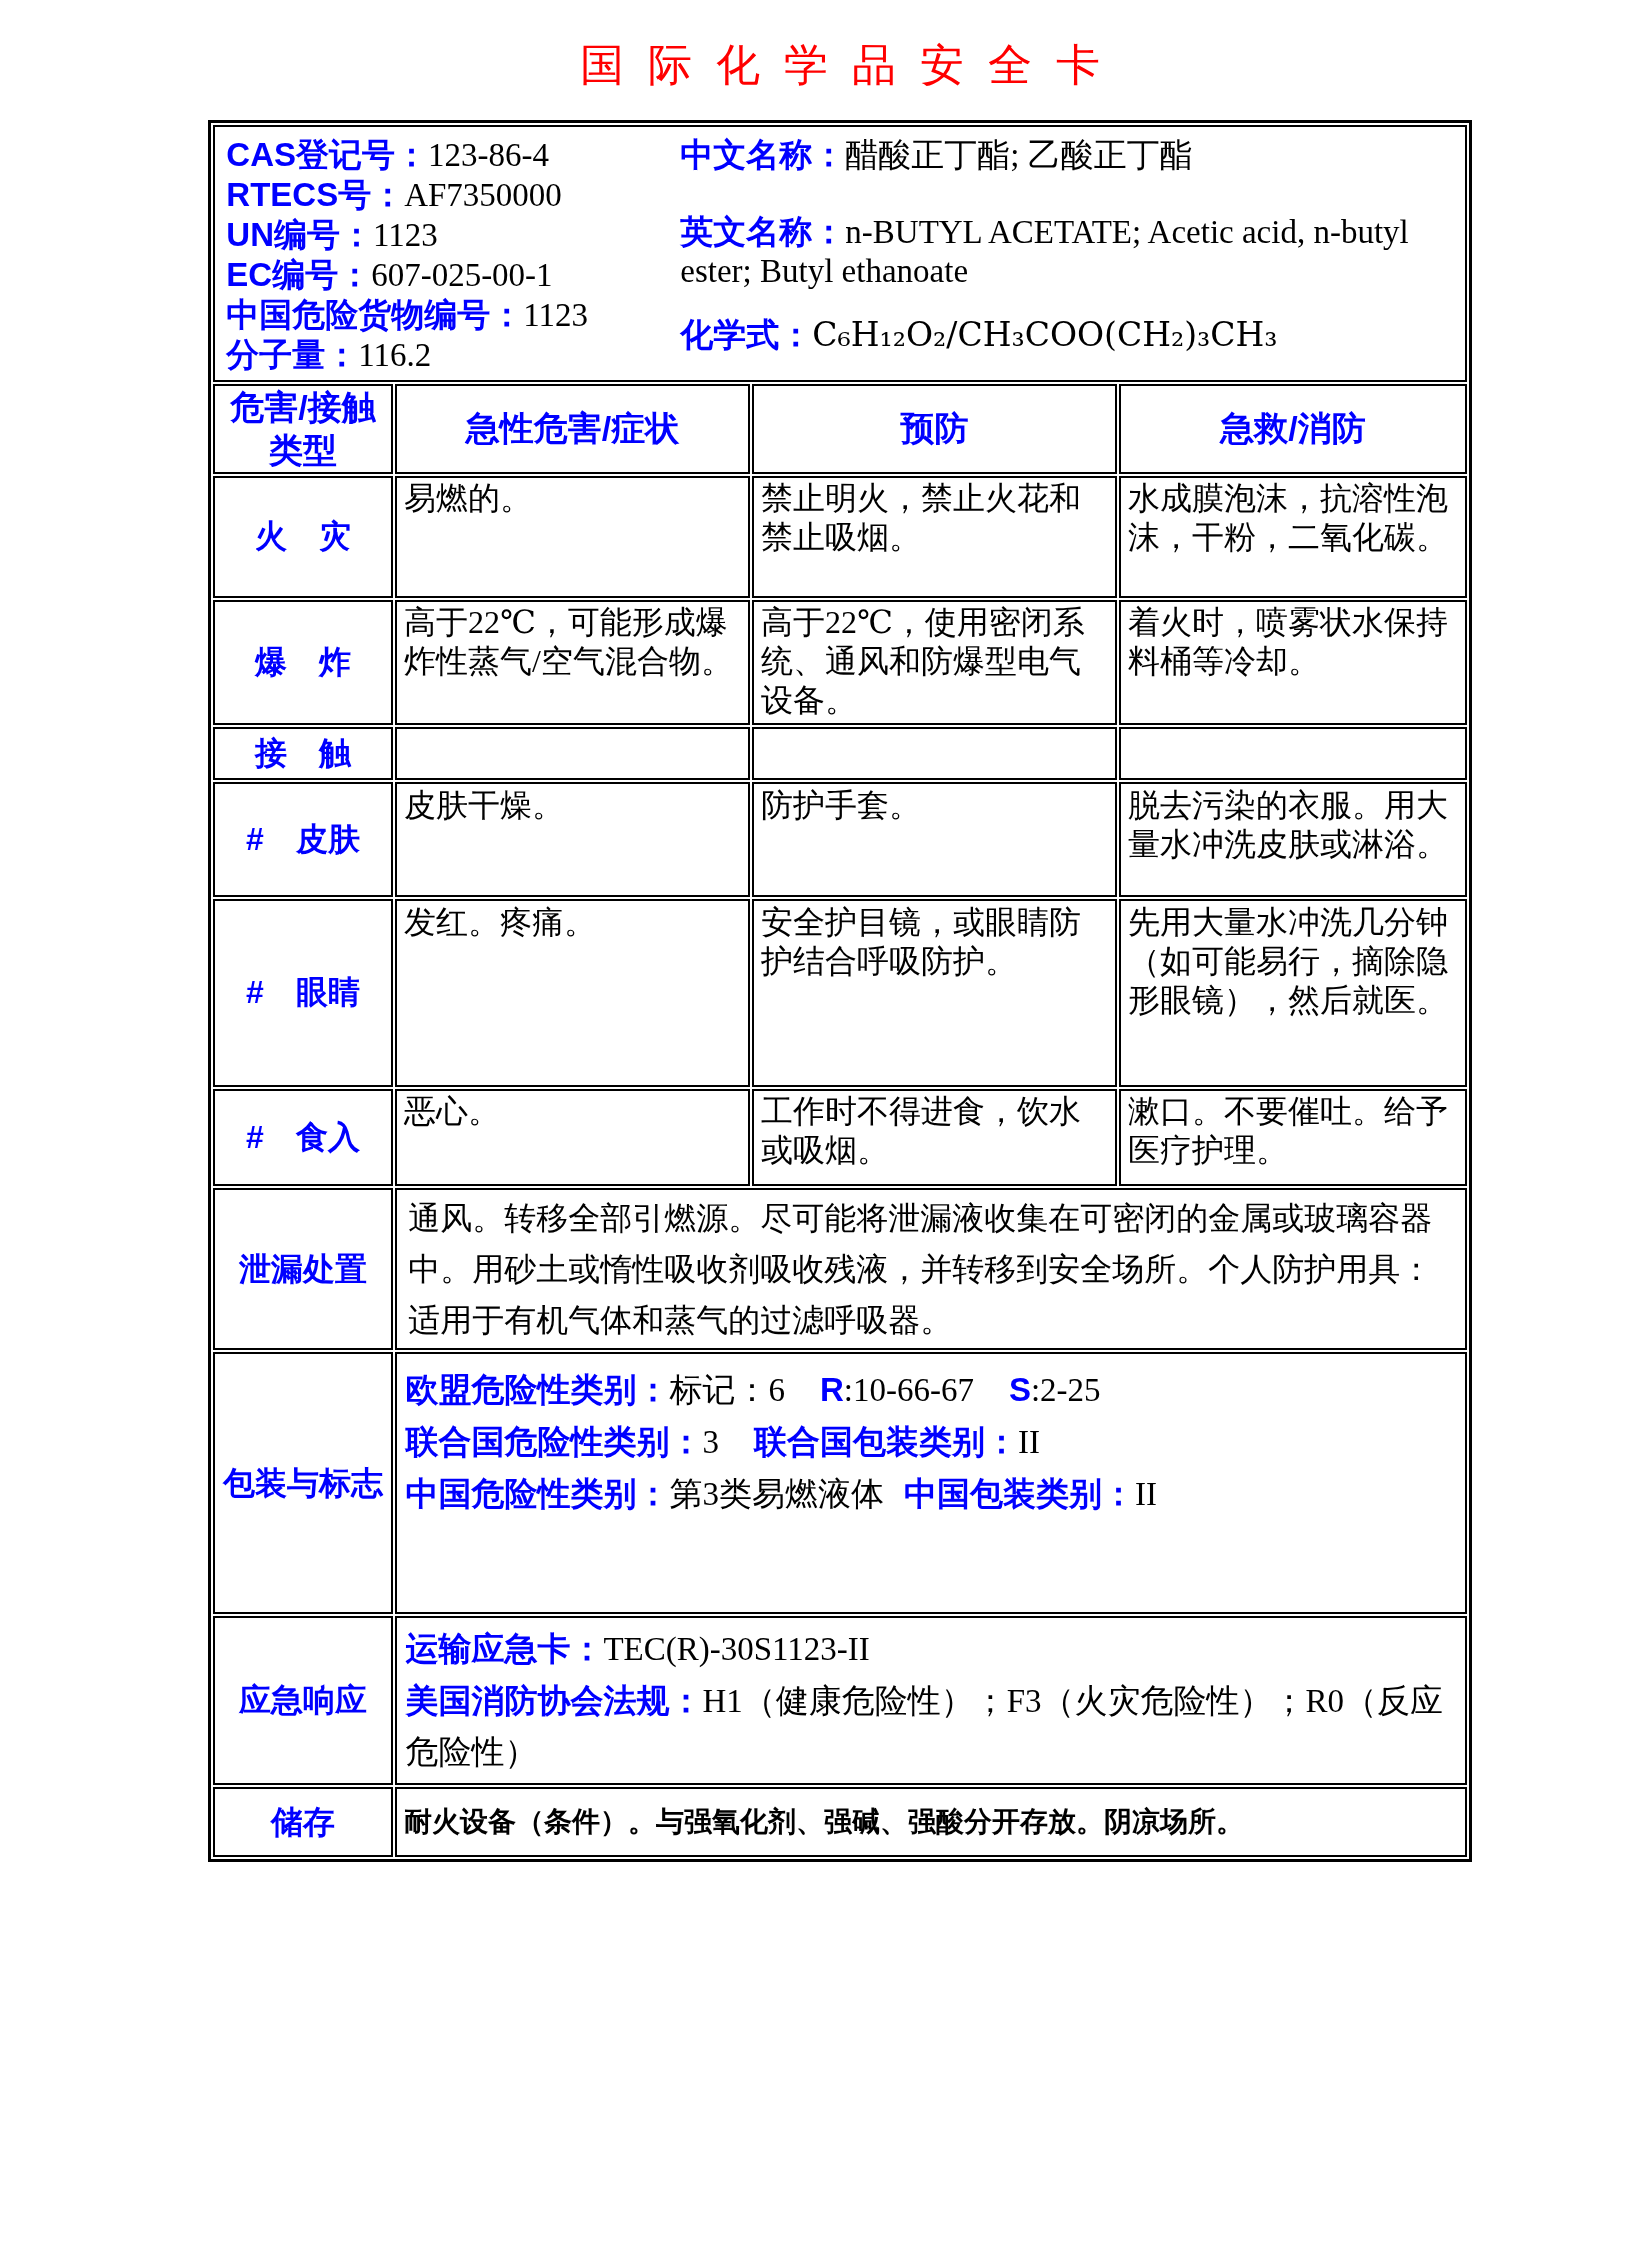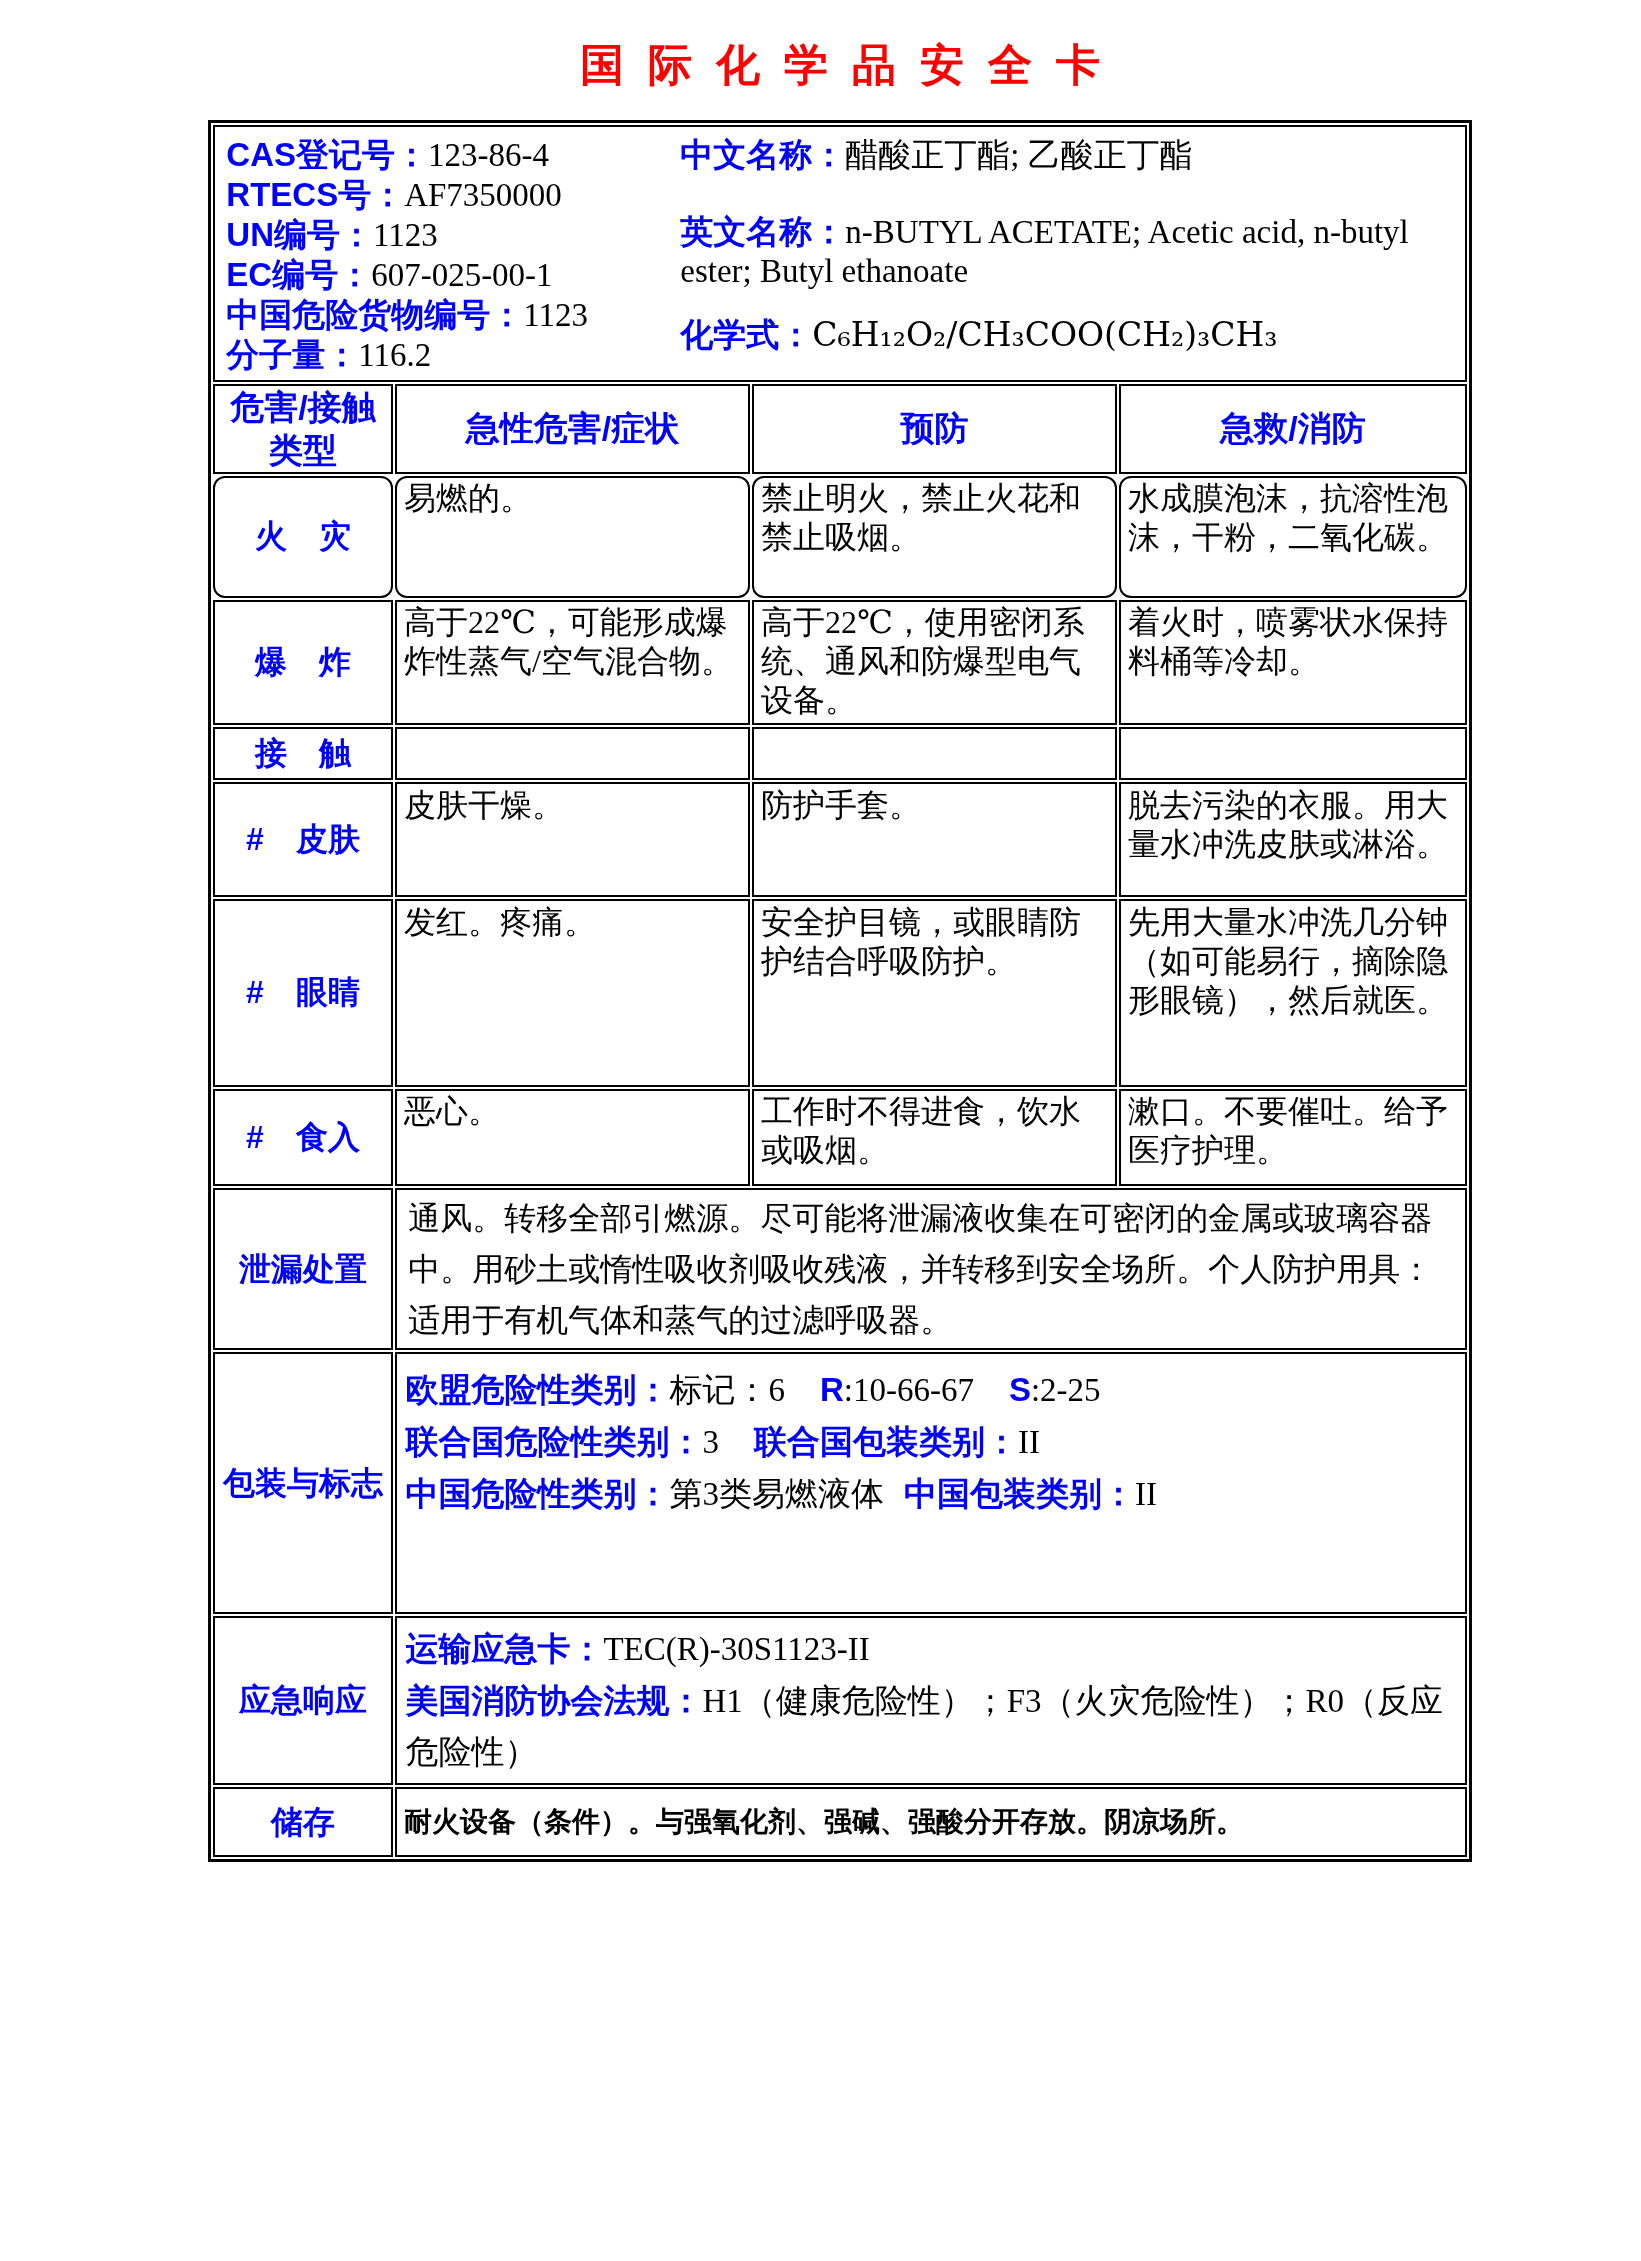--- a/index.html
+++ b/index.html
@@ -12,21 +12,21 @@
     width:1642px;height:2261px;background:#ffffff;
     font-family:"Liberation Serif","DejaVu Serif",serif;
     color:#000;
   }
   .page{position:relative;width:1642px;height:2261px;overflow:hidden;}
 
   .title{
     margin:0 0 0 208px;width:1264px;
     padding-top:38px;line-height:55px;
     text-align:center;text-indent:24px;letter-spacing:24px;
-    font-size:44px;font-weight:bold;color:var(--title-red);
+    font-size:44px;font-weight:normal;color:var(--title-red);
     font-family:"Liberation Serif","DejaVu Serif",serif;
   }
 
   table.card{
     margin:27px 0 0 208px;width:1264px;
     table-layout:fixed;
     border-collapse:separate;border-spacing:2.8px;
     border:3.5px solid var(--line-black);
     background:#fff;
   }
@@ -39,21 +39,21 @@
   .lbl{
     color:var(--label-blue);font-weight:bold;
     font-family:"Liberation Sans","DejaVu Sans",sans-serif;
   }
   .val{color:#000;}
 
   
   tr.r-name  td{height:86px;}
   tr.r-id    td{height:237px;}
   tr.r-head  td{height:84px;}
-  tr.r-fire  td{height:114px;border-radius:12px;}
+  tr.r-fire  td{height:114px;}
   tr.r-expl  td{height:110px;}
   tr.r-cont  td{height:45px;}
   tr.r-inh   td{height:82px;}
   tr.r-skin  td{height:107px;}
   tr.r-eye   td{height:179px;}
   tr.r-ing   td{height:89px;}
   tr.r-spill td{height:151px;}
   tr.r-pack  td{height:238px;margin-left:48px;}
   tr.r-emg   td{height:159px;}
   tr.r-store td{height:61px;}

